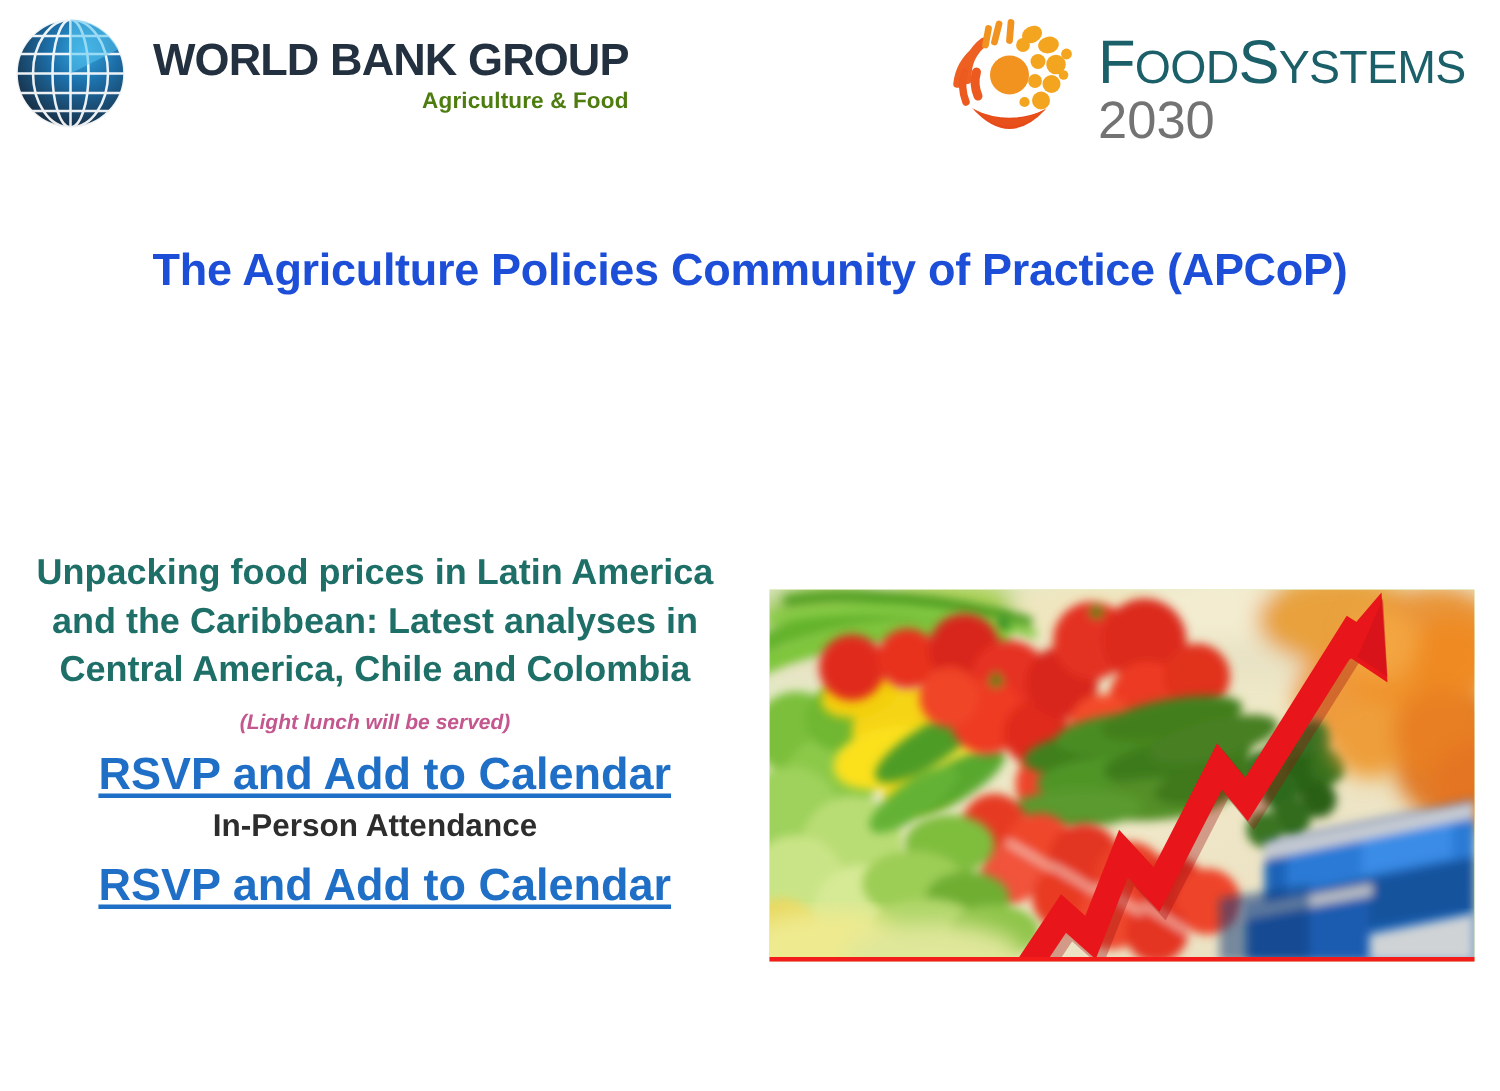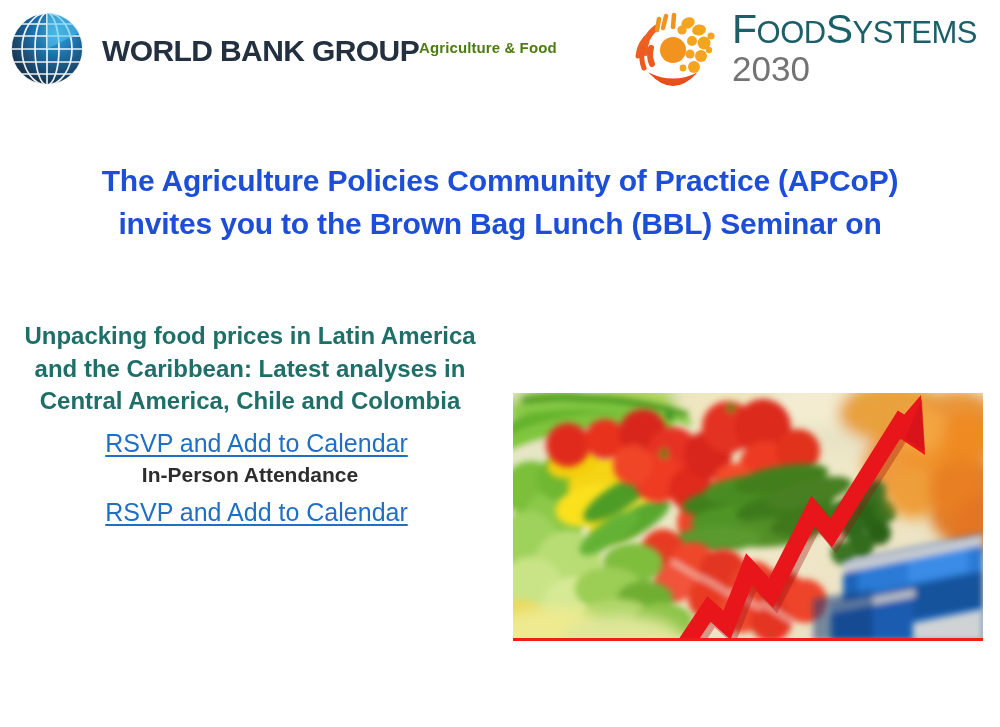--- a/index.html
+++ b/index.html
@@ -36,23 +36,24 @@
     gap: 14px;
   }
   .wbg-globe {
     width: 82px;
     height: 82px;
     flex: 0 0 82px;
     position: relative;
   }
   .wbg-wordmark {
     display: flex;
-    flex-direction: row;
+    flex-direction: column;
     justify-content: center;
     padding-top: 4px;
+    align-items: flex-end;
   }
   .wbg-title {
     font-family: "Liberation Sans", sans-serif;
     font-weight: bold;
     font-size: 30px;
     letter-spacing: -0.6px;
     color: #22303f;
     line-height: 1.02;
     white-space: nowrap;
   }
@@ -65,21 +66,21 @@
     margin-top: 3px;
     white-space: nowrap;
   }
 
   
   .fs-logo {
     position: absolute;
     left: 628px;
     top: 6px;
     display: flex;
-    align-items: flex-start;
+    align-items: flex-end;
     gap: 14px;
   }
   .fs-mark {
     width: 90px;
     height: 90px;
     flex: 0 0 90px;
     position: relative;
     margin-top: 2px;
   }
   .fs-words {
@@ -131,20 +132,21 @@
     width: 500px;
     text-align: center;
   }
   .seminar-title {
     color: #1e6f67;
     font-family: "Liberation Sans", sans-serif;
     font-weight: bold;
     font-size: 24px;
     line-height: 1.36;
     padding: 0 22px;
+    margin-top: 46px;
   }
   .event-details {
     color: #34b5b3;
     font-family: "Liberation Sans", sans-serif;
     font-size: 20px;
     line-height: 1.3;
     margin-top: 30px;
     padding: 0 14px;
   }
   .lunch-note {
@@ -152,22 +154,22 @@
     font-family: "Liberation Sans", sans-serif;
     font-style: italic;
     font-weight: bold;
     font-size: 14px;
     margin-top: 9px;
   }
   .rsvp-link {
     display: inline-block;
     color: #1f6fc6;
     font-family: "Liberation Sans", sans-serif;
-    font-weight: normal;
-    font-size: 25px;
+    font-weight: bold;
+    font-size: 30px;
     text-decoration: underline;
     text-underline-offset: 3px;
     cursor: pointer;
     margin-top: 11px;
     margin-left: 13px;
   }
   .attend-label {
     color: #2d2d2d;
     font-family: "Liberation Sans", sans-serif;
     font-weight: bold;
@@ -270,28 +272,28 @@
       <div class="fs-name">
         <span>F</span><span class="small-caps">OOD</span><span>S</span><span class="small-caps">YSTEMS</span>
       </div>
       <div class="fs-year">2030</div>
     </div>
   </div>
 </div>
 
 <div class="headline">
   <div>The Agriculture Policies Community of Practice (APCoP)</div>
-  <div>invites you to the Brown Bag Lunch (BBL) Seminar on</div>
 </div>
 
 <div class="left-col">
 
   <div class="seminar-title">Unpacking food prices in Latin America and the Caribbean: Latest analyses in Central America, Chile and Colombia</div>
 
 
+  <div class="lunch-note">(Light lunch will be served)</div>
 
   <div>
     <a class="rsvp-link">RSVP and Add to Calendar</a>
     <div class="attend-label">In-Person Attendance</div>
   </div>
 
   <div>
     <a class="rsvp-link">RSVP and Add to Calendar</a>
   </div>
 

